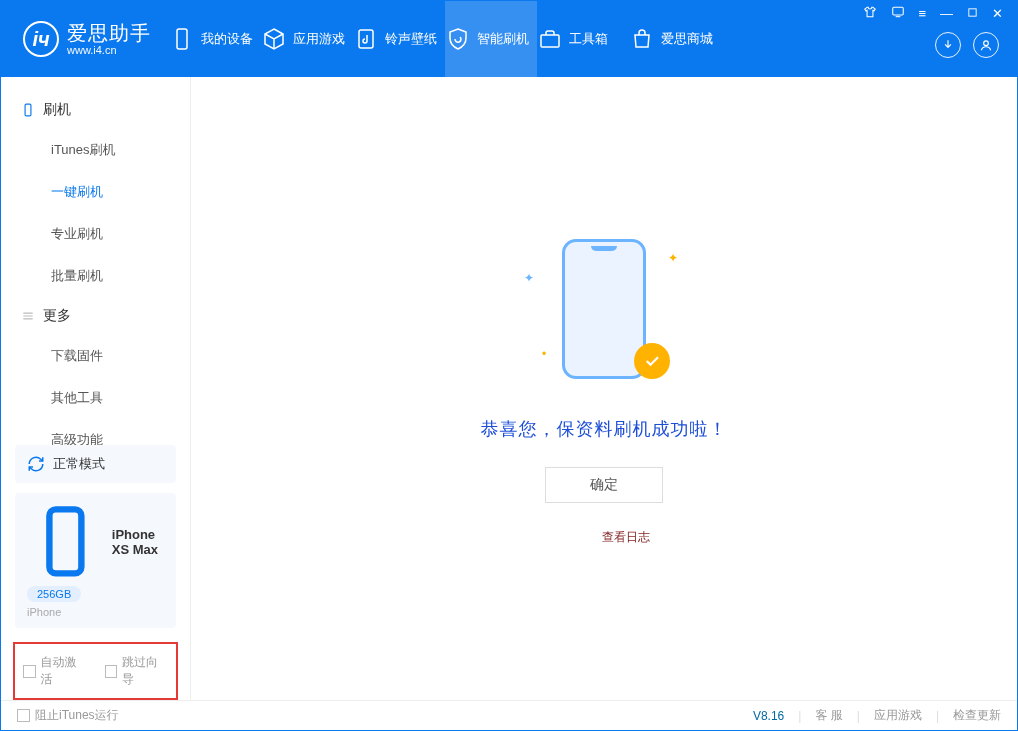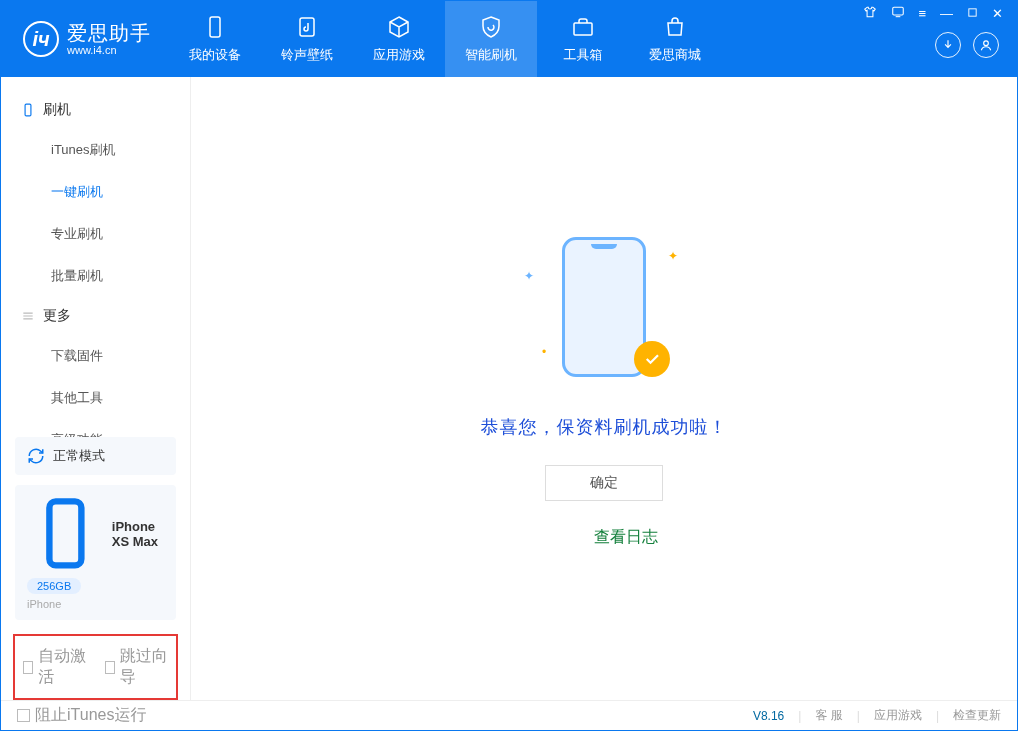--- a/index.html
+++ b/index.html
@@ -6,21 +6,21 @@
 body { background: #fff; width: 1018px; height: 731px; overflow: hidden; border: 1px solid #0a78ef; }
 
 
 .header { height: 76px; background: linear-gradient(to bottom, #0a78ef, #0a78ef); display: flex; align-items: center; color: #fff; position: relative; }
 .logo { display: flex; align-items: center; padding: 0 18px 0 22px; }
 .logo-icon { width: 36px; height: 36px; border: 2px solid #fff; border-radius: 50%; display: flex; align-items: center; justify-content: center; font-weight: bold; font-style: italic; font-size: 20px; margin-right: 8px; }
 .logo-text { line-height: 1.1; }
 .logo-text .cn { font-size: 20px; font-weight: 500; letter-spacing: 1px; }
 .logo-text .en { font-size: 11px; opacity: .95; }
 .nav { display: flex; height: 100%; }
-.nav-item { width: 92px; display: flex; flex-direction: column; align-items: center; justify-content: center; cursor: pointer; font-size: 13px; gap: 6px; }
+.nav-item { width: 92px; display: flex; flex-direction: row; align-items: center; cursor: pointer; font-size: 13px; gap: 6px; }
 .nav-item.active { background: rgba(255,255,255,0.18); }
 .nav-item .nav-icon { width: 26px; height: 26px; display: flex; align-items: center; justify-content: center; }
 .nav-icon svg { width: 24px; height: 24px; fill: #fff; }
 .header-right { position: absolute; right: 0; top: 0; display: flex; flex-direction: column; align-items: flex-end; padding: 4px 8px 0 0; gap: 10px; }
 .win-controls { display: flex; gap: 14px; align-items: center; padding-right: 6px; }
 .win-controls span, .win-controls svg { color: #fff; font-size: 13px; cursor: pointer; }
 .header-circles { display: flex; gap: 12px; padding-right: 10px; }
 .circle-btn { width: 26px; height: 26px; border: 1.5px solid rgba(255,255,255,0.9); border-radius: 50%; display: flex; align-items: center; justify-content: center; cursor: pointer; }
 .circle-btn svg { width: 14px; height: 14px; fill: none; stroke: #fff; stroke-width: 2; }
 
@@ -35,34 +35,34 @@
 
 .device-panel { padding: 0 14px 14px; }
 .device-box { background: #f5f8fc; border-radius: 4px; padding: 10px 12px; margin-bottom: 10px; display: flex; align-items: center; gap: 8px; font-size: 13px; color: #333; }
 .device-box .dev-icon { width: 18px; height: 18px; }
 .device-detail { background: #f5f8fc; border-radius: 4px; padding: 10px 12px; }
 .device-detail .row1 { display: flex; align-items: center; gap: 8px; font-size: 13px; font-weight: 600; color: #333; }
 .device-detail .capacity { display: inline-block; margin-top: 6px; font-size: 11px; color: #0a78ef; background: #e3efff; border-radius: 10px; padding: 2px 10px; }
 .device-detail .type { font-size: 11px; color: #aaa; margin-top: 4px; }
 
 .checkbox-row { border: 2px solid #e53935; margin: 0 12px; padding: 10px 8px; display: flex; gap: 18px; align-items: center; }
-.chk { display: flex; align-items: center; gap: 5px; font-size: 16px; color: #999; cursor: pointer; }
+.chk { display: flex; align-items: center; gap: 5px; font-size: 12px; color: #999; cursor: pointer; }
 .chk-box { width: 13px; height: 13px; border: 1px solid #bbb; background: #fff; }
 
 .main { flex: 1; display: flex; flex-direction: column; align-items: center; justify-content: center; gap: 26px; }
 .success-illust { position: relative; width: 160px; height: 160px; }
 .phone { width: 84px; height: 140px; border: 3px solid #6cb4ff; border-radius: 14px; background: #eaf3ff; position: absolute; left: 50%; top: 8px; transform: translateX(-50%); }
 .phone::before { content: ""; position: absolute; top: 4px; left: 50%; transform: translateX(-50%); width: 26px; height: 5px; background: #6cb4ff; border-radius: 0 0 5px 5px; }
 .check-badge { position: absolute; right: 14px; bottom: 12px; width: 36px; height: 36px; background: #ffb300; border-radius: 50%; display: flex; align-items: center; justify-content: center; }
 .check-badge svg { width: 18px; height: 18px; stroke: #fff; stroke-width: 3; fill: none; }
 .sparkle { position: absolute; font-size: 12px; }
 .s1 { left: 0; top: 40px; color: #6cb4ff; } .s2 { right: 6px; top: 20px; color: #ffb300; } .s3 { left: 18px; bottom: 30px; color: #ffb300; }
 .success-text { font-size: 18px; color: #1d4ed8; letter-spacing: 1px; font-family: Liberation Serif, serif; }
 .ok-btn { border: 1px solid #ddd; background: #fff; padding: 8px 44px; font-size: 14px; color: #555; cursor: pointer; }
-.log-link { font-size: 16px; color: #15803d; cursor: pointer; margin-left: 44px; }
+.log-link { font-size: 12px; color: #7f1d1d; cursor: pointer; margin-left: 44px; }
 
 
 .footer { height: 30px; border-top: 1px solid #eee; display: flex; align-items: center; padding: 0 16px; font-size: 12px; color: #999; }
 .footer .left { display: flex; align-items: center; gap: 6px; }
 .footer .right { margin-left: auto; display: flex; align-items: center; gap: 14px; }
 .footer .right .sep { color: #ddd; }
 .footer .version { color: #0369a1; }
 .footer a { color: #999; cursor: pointer; }
 </style>
 </head>
@@ -81,34 +81,34 @@
       <div class="nav-icon">
           <svg viewBox="0 0 24 24">
             <rect x="7" y="2" width="10" height="20" rx="2" fill="none" stroke="#fff" stroke-width="1.5"></rect>
           </svg>
         </div>
       <span>我的设备</span>
     </div>
     <div class="nav-item">
       <div class="nav-icon">
           <svg viewBox="0 0 24 24">
+            <path d="M12 2l9 5v10l-9 5-9-5V7z" fill="none" stroke="#fff" stroke-width="1.5"></path>
+            <path d="M3 7l9 5 9-5M12 12v10" stroke="#fff" stroke-width="1.5" fill="none"></path>
+          </svg>
+        </div>
+      <span>应用游戏</span>
+    </div>
+    <div class="nav-item">
+      <div class="nav-icon">
+          <svg viewBox="0 0 24 24">
             <rect x="5" y="3" width="14" height="18" rx="2" fill="none" stroke="#fff" stroke-width="1.5"></rect>
             <path d="M13 8v6a2 2 0 11-2-2" stroke="#fff" stroke-width="1.5" fill="none"></path>
           </svg>
         </div>
       <span>铃声壁纸</span>
-    </div>
-    <div class="nav-item">
-      <div class="nav-icon">
-          <svg viewBox="0 0 24 24">
-            <path d="M12 2l9 5v10l-9 5-9-5V7z" fill="none" stroke="#fff" stroke-width="1.5"></path>
-            <path d="M3 7l9 5 9-5M12 12v10" stroke="#fff" stroke-width="1.5" fill="none"></path>
-          </svg>
-        </div>
-      <span>应用游戏</span>
     </div>
     <div class="nav-item active">
       <div class="nav-icon">
           <svg viewBox="0 0 24 24">
             <path d="M12 2l8 3v6c0 5-3.5 9-8 11-4.5-2-8-6-8-11V5z" fill="none" stroke="#fff" stroke-width="1.5"></path>
             <path d="M9 12a3 3 0 105-2" stroke="#fff" stroke-width="1.5" fill="none"></path>
           </svg>
         </div>
       <span>智能刷机</span>
     </div>

